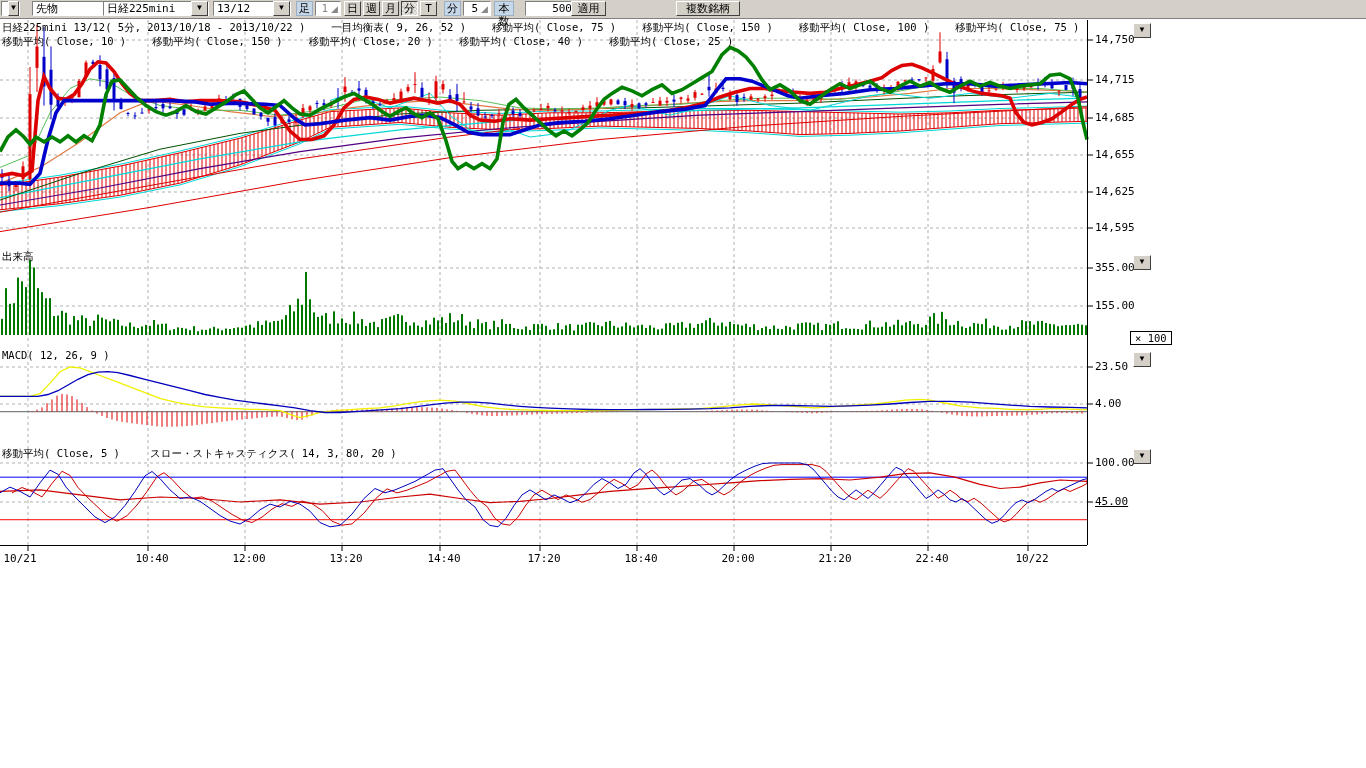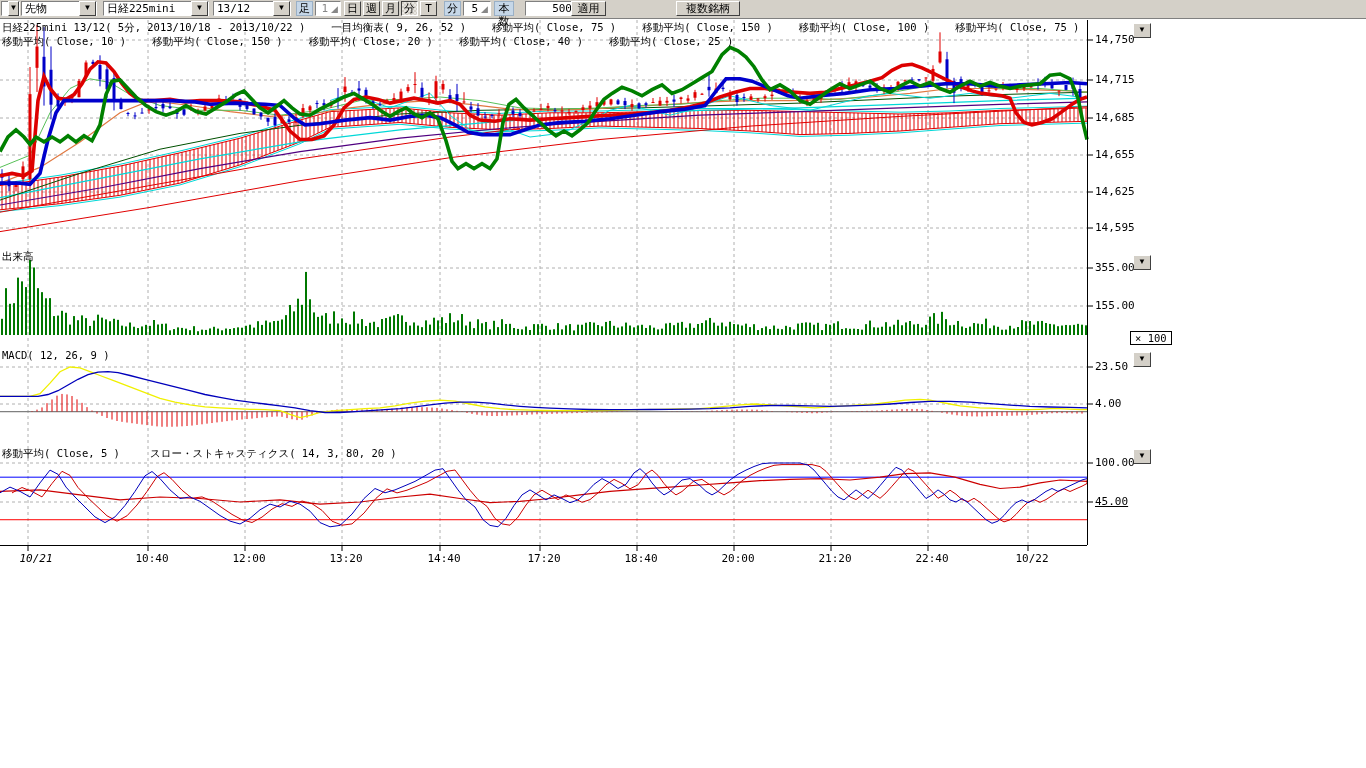--- a/index.html
+++ b/index.html
@@ -42,21 +42,21 @@
 </head>
 <body>
 
 <div id="app">
 
   <div id="toolbar">
     <div class="tb combo" style="left:1px;width:19px">
       <span class="cval"></span>
       <span class="cbtn">▼</span>
     </div>
-    <div class="tb combo" style="left:21px;width:76px">
+    <div class="tb combo" style="left:32px;width:89px">
       <span class="cval">先物</span>
       <span class="cbtn">▼</span>
     </div>
     <div class="tb combo" style="left:103px;width:106px">
       <span class="cval">日経225mini</span>
       <span class="cbtn">▼</span>
     </div>
     <div class="tb combo" style="left:213px;width:78px">
       <span class="cval">13/12</span>
       <span class="cbtn">▼</span>
@@ -990,21 +990,21 @@
       <div class="ov axlab" style="left: 1095px; top: 111px;">14,685</div>
       <div class="ov axlab" style="left: 1095px; top: 148px;">14,655</div>
       <div class="ov axlab" style="left: 1095px; top: 185px;">14,625</div>
       <div class="ov axlab" style="left: 1095px; top: 221px;">14,595</div>
       <div class="ov axlab" style="left: 1095px; top: 261px;">355.00</div>
       <div class="ov axlab" style="left: 1095px; top: 299px;">155.00</div>
       <div class="ov axlab" style="left: 1095px; top: 360px;">23.50</div>
       <div class="ov axlab" style="left: 1095px; top: 397px;">4.00</div>
       <div class="ov axlab" style="left: 1095px; top: 456px;">100.00</div>
       <div class="ov axlab" style="left: 1095px; top: 495px; text-decoration: underline;">45.00</div>
-      <div class="ov xlab" style="left: 36px; top: 552px; font-style: italic;">10/21</div>
+      <div class="ov xlab" style="left: 20px; top: 552px;">10/21</div>
       <div class="ov xlab" style="left: 152px; top: 552px;">10:40</div>
       <div class="ov xlab" style="left: 249px; top: 552px;">12:00</div>
       <div class="ov xlab" style="left: 346px; top: 552px;">13:20</div>
       <div class="ov xlab" style="left: 444px; top: 552px;">14:40</div>
       <div class="ov xlab" style="left: 544px; top: 552px;">17:20</div>
       <div class="ov xlab" style="left: 641px; top: 552px;">18:40</div>
       <div class="ov xlab" style="left: 738px; top: 552px;">20:00</div>
       <div class="ov xlab" style="left: 835px; top: 552px;">21:20</div>
       <div class="ov xlab" style="left: 932px; top: 552px;">22:40</div>
       <div class="ov xlab" style="left: 1032px; top: 552px;">10/22</div>

